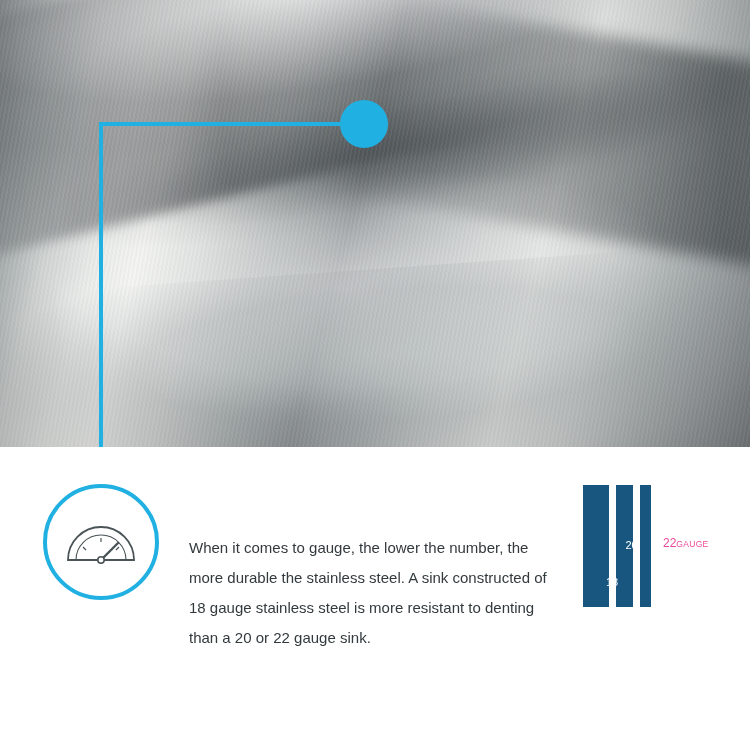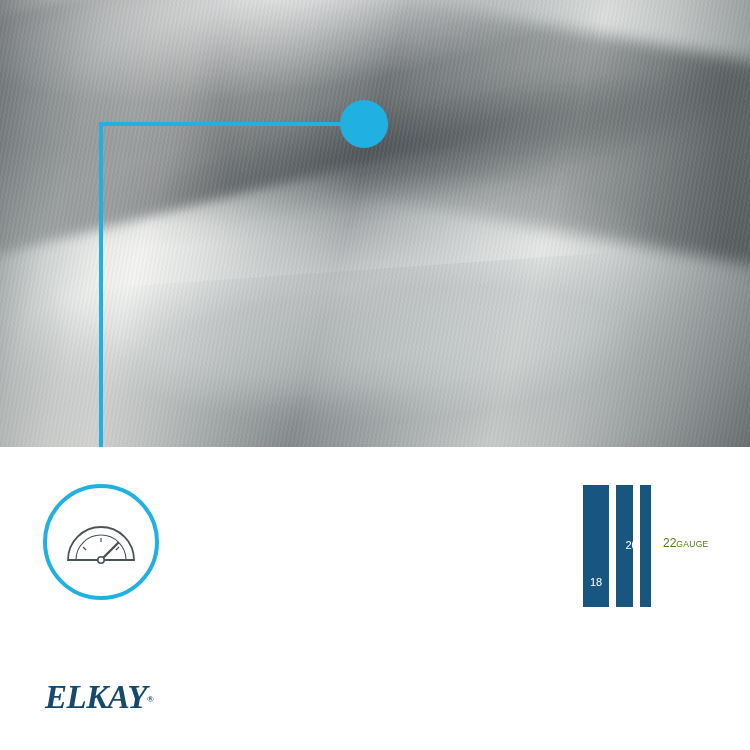--- a/index.html
+++ b/index.html
@@ -233,29 +233,29 @@
   .bar.b20 { left: 33px; width: 17px; }
   .bar.b22 { left: 57px; width: 11px; }
 
   .bar-label {
     position: absolute;
     font-size: 11px;
     color: #ffffff;
     top: 54px;
     text-align: center;
   }
-  .bar-label.l18 { left: 0px;  width: 26px; margin-top: 37px; }
+  .bar-label.l18 { left: 16px;  width: 26px; margin-top: 37px; }
   .bar-label.l20 { left: 33px; width: 31px; }
 
   .gauge-caption {
     position: absolute;
     left: 80px;
     top: 51px;
     font-size: 12px;
-    color: #4d7c0f;
+    color: #ec4899;
     white-space: nowrap;
   }
   .gauge-caption .small {
     font-size: 8.5px;
     letter-spacing: 0.3px;
   }
 
   
   .logo {
     position: absolute;
@@ -310,30 +310,28 @@
         <path d="M12 44 A25 25 0 0 1 62 44" fill="none" stroke="#4a5356" stroke-width="1.1"></path>
         <line x1="37" y1="44" x2="54" y2="27" stroke="#4a5356" stroke-width="2.4" stroke-linecap="round"></line>
         <circle cx="37" cy="44" r="3.2" fill="#ffffff" stroke="#4a5356" stroke-width="1.6"></circle>
         <line x1="19" y1="31" x2="22" y2="34" stroke="#4a5356" stroke-width="1.2"></line>
         <line x1="37" y1="22" x2="37" y2="26" stroke="#4a5356" stroke-width="1.2"></line>
         <line x1="55" y1="31" x2="52" y2="34" stroke="#4a5356" stroke-width="1.2"></line>
       </svg>
     </div>
 
 
+    <div class="body-copy">When it comes to gauge, the lower the number, the more durable the stainless steel. A sink constructed of 18 gauge stainless steel is more resistant to denting than a 20 or 22 gauge sink.</div>
 
     <div class="bars">
       <div class="bar b18"></div>
       <div class="bar b20"></div>
       <div class="bar b22"></div>
       <div class="bar-label l18">18</div>
       <div class="bar-label l20">20</div>
       <div class="gauge-caption">
         <span>22</span><span class="small">GAUGE</span>
       </div>
     </div>
   </div>
 
-  <div class="logo">
-    <span class="logo-text">ELKAY</span><span class="logo-text logo-reg">®</span>
-  </div>
 
 </div>
 
 </body></html>

